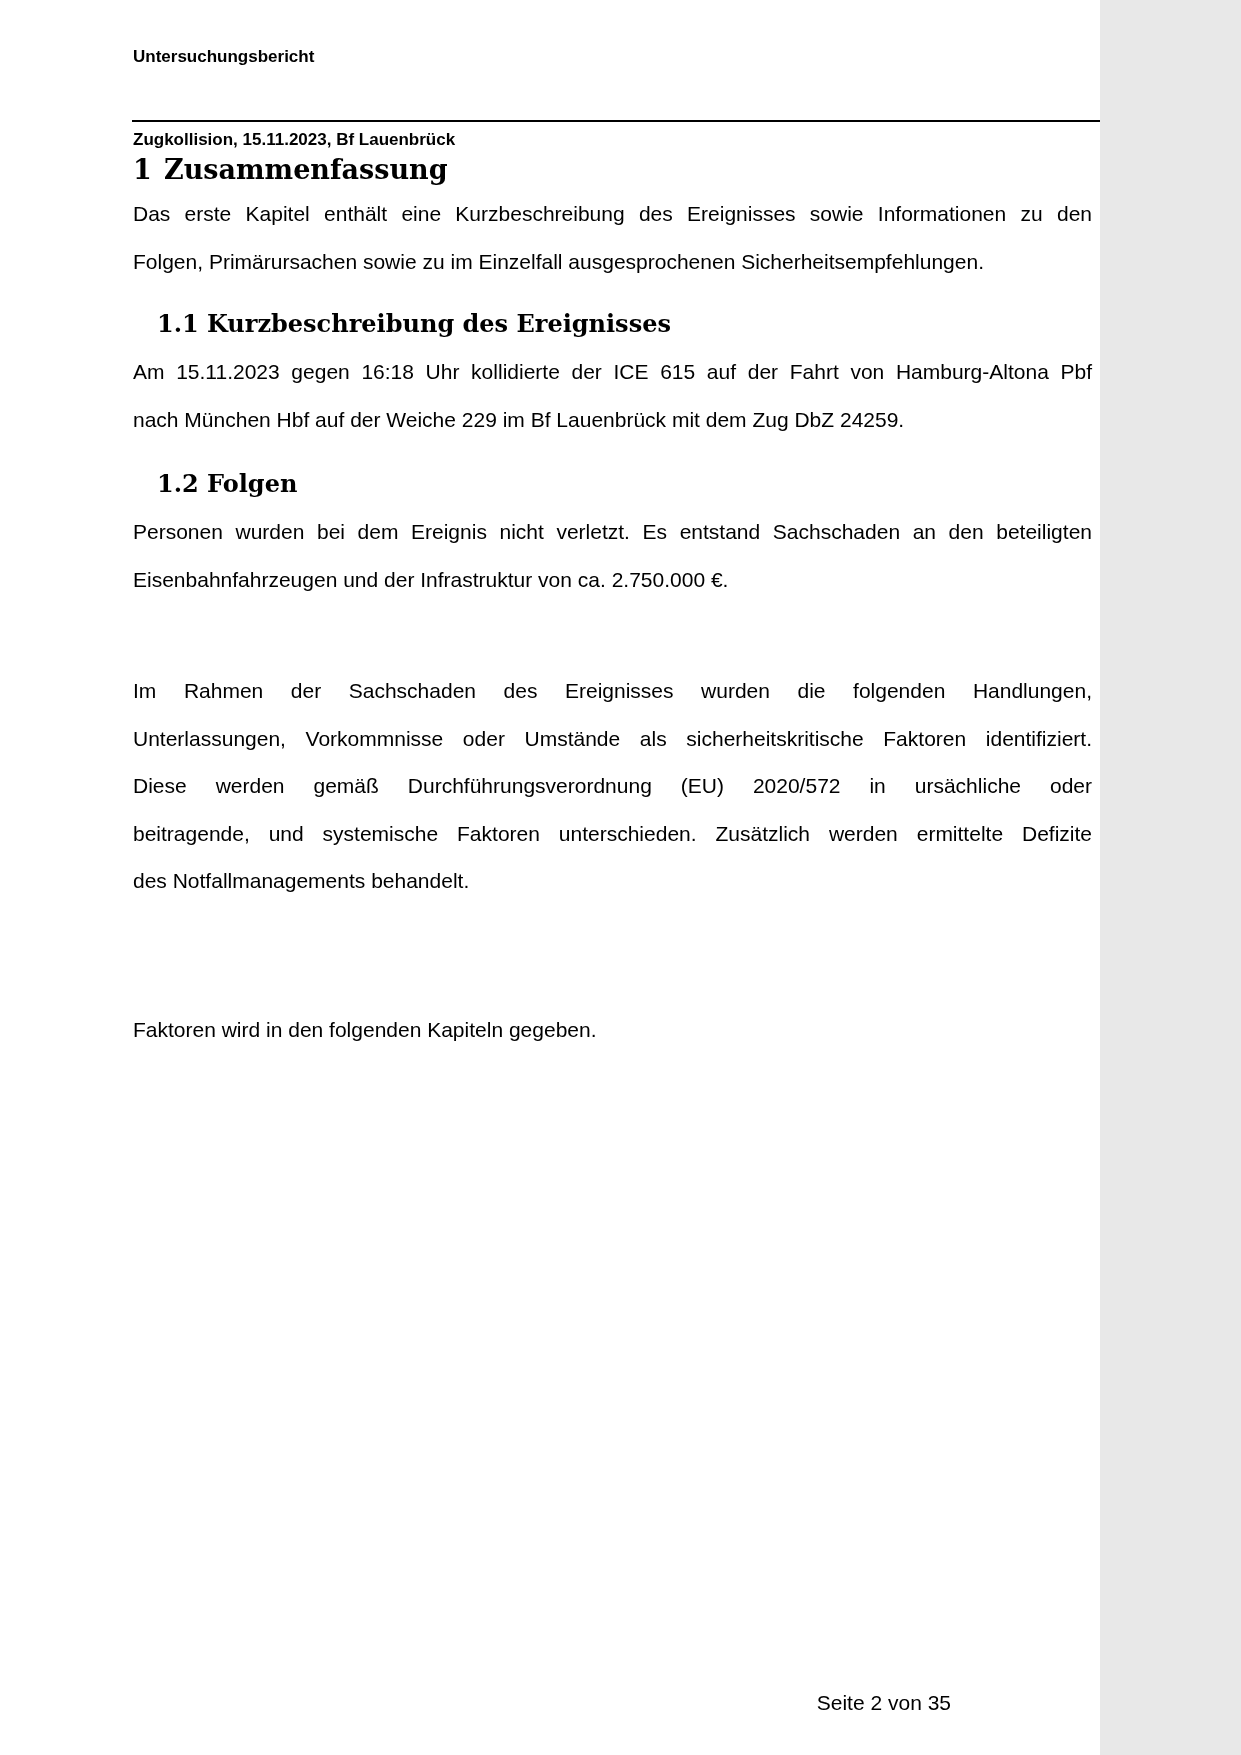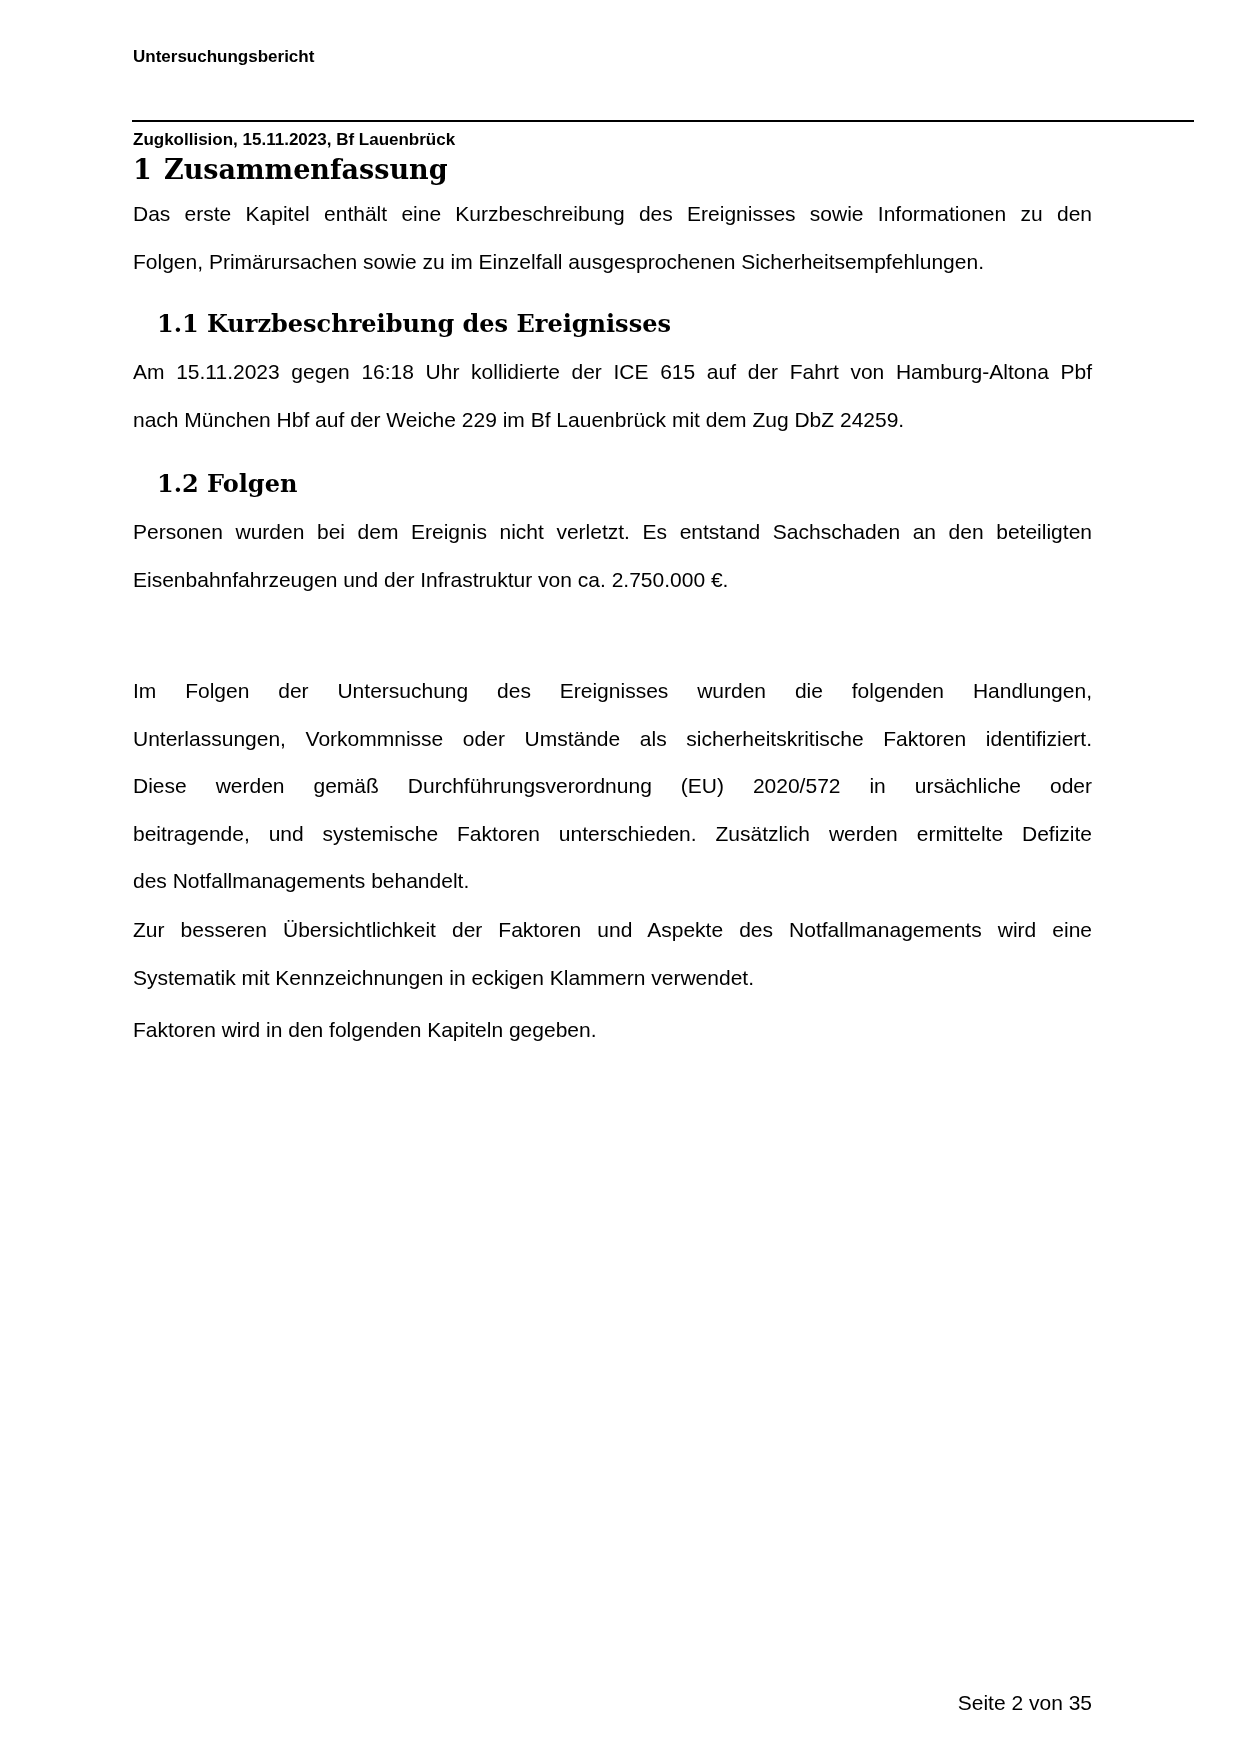--- a/index.html
+++ b/index.html
@@ -1,18 +1,18 @@
 <!DOCTYPE html>
 <html><head>
 <meta charset="utf-8">
 <style>
   html, body { margin: 0; padding: 0; background: #e8e8e8; }
   .page {
     position: relative;
-    width: 1241px;
+    width: 1100px;
     height: 1755px;
     background: #ffffff;
     color: #000000;
     font-family: "Liberation Sans", sans-serif;
     overflow: hidden;
   }
 
   
   .hdr-line {
     position: absolute;
@@ -109,29 +109,25 @@
 
   <h2 class="heading h2 h2-12"><span class="h-num">1.2</span><span class="h-title">Folgen</span></h2>
 
   <div class="para p-12">
       <div class="line">Personen wurden bei dem Ereignis nicht verletzt. Es entstand Sachschaden an den beteiligten</div>
       <div class="line line-last">Eisenbahnfahrzeugen und der Infrastruktur von ca. 2.750.000 €.</div>
     </div>
 
 
   <div class="para p-13a">
-      <div class="line">Im Folgen der Untersuchung des Ereignisses wurden die folgenden Handlungen,</div>
+      <div class="line">Im Rahmen der Sachschaden des Ereignisses wurden die folgenden Handlungen,</div>
       <div class="line">Unterlassungen, Vorkommnisse oder Umstände als sicherheitskritische Faktoren identifiziert.</div>
       <div class="line">Diese werden gemäß Durchführungsverordnung (EU) 2020/572 in ursächliche oder</div>
       <div class="line">beitragende, und systemische Faktoren unterschieden. Zusätzlich werden ermittelte Defizite</div>
       <div class="line line-last">des Notfallmanagements behandelt.</div>
-    </div>
-  <div class="para p-13b">
-      <div class="line">Zur besseren Übersichtlichkeit der Faktoren und Aspekte des Notfallmanagements wird eine</div>
-      <div class="line line-last">Systematik mit Kennzeichnungen in eckigen Klammern verwendet.</div>
     </div>
   <div class="para p-13c">
       <div class="line line-last">Faktoren wird in den folgenden Kapiteln gegeben.</div>
     </div>
 
   <div class="footer">Seite 2 von 35</div>
 
 </div>
 
 </body></html>

